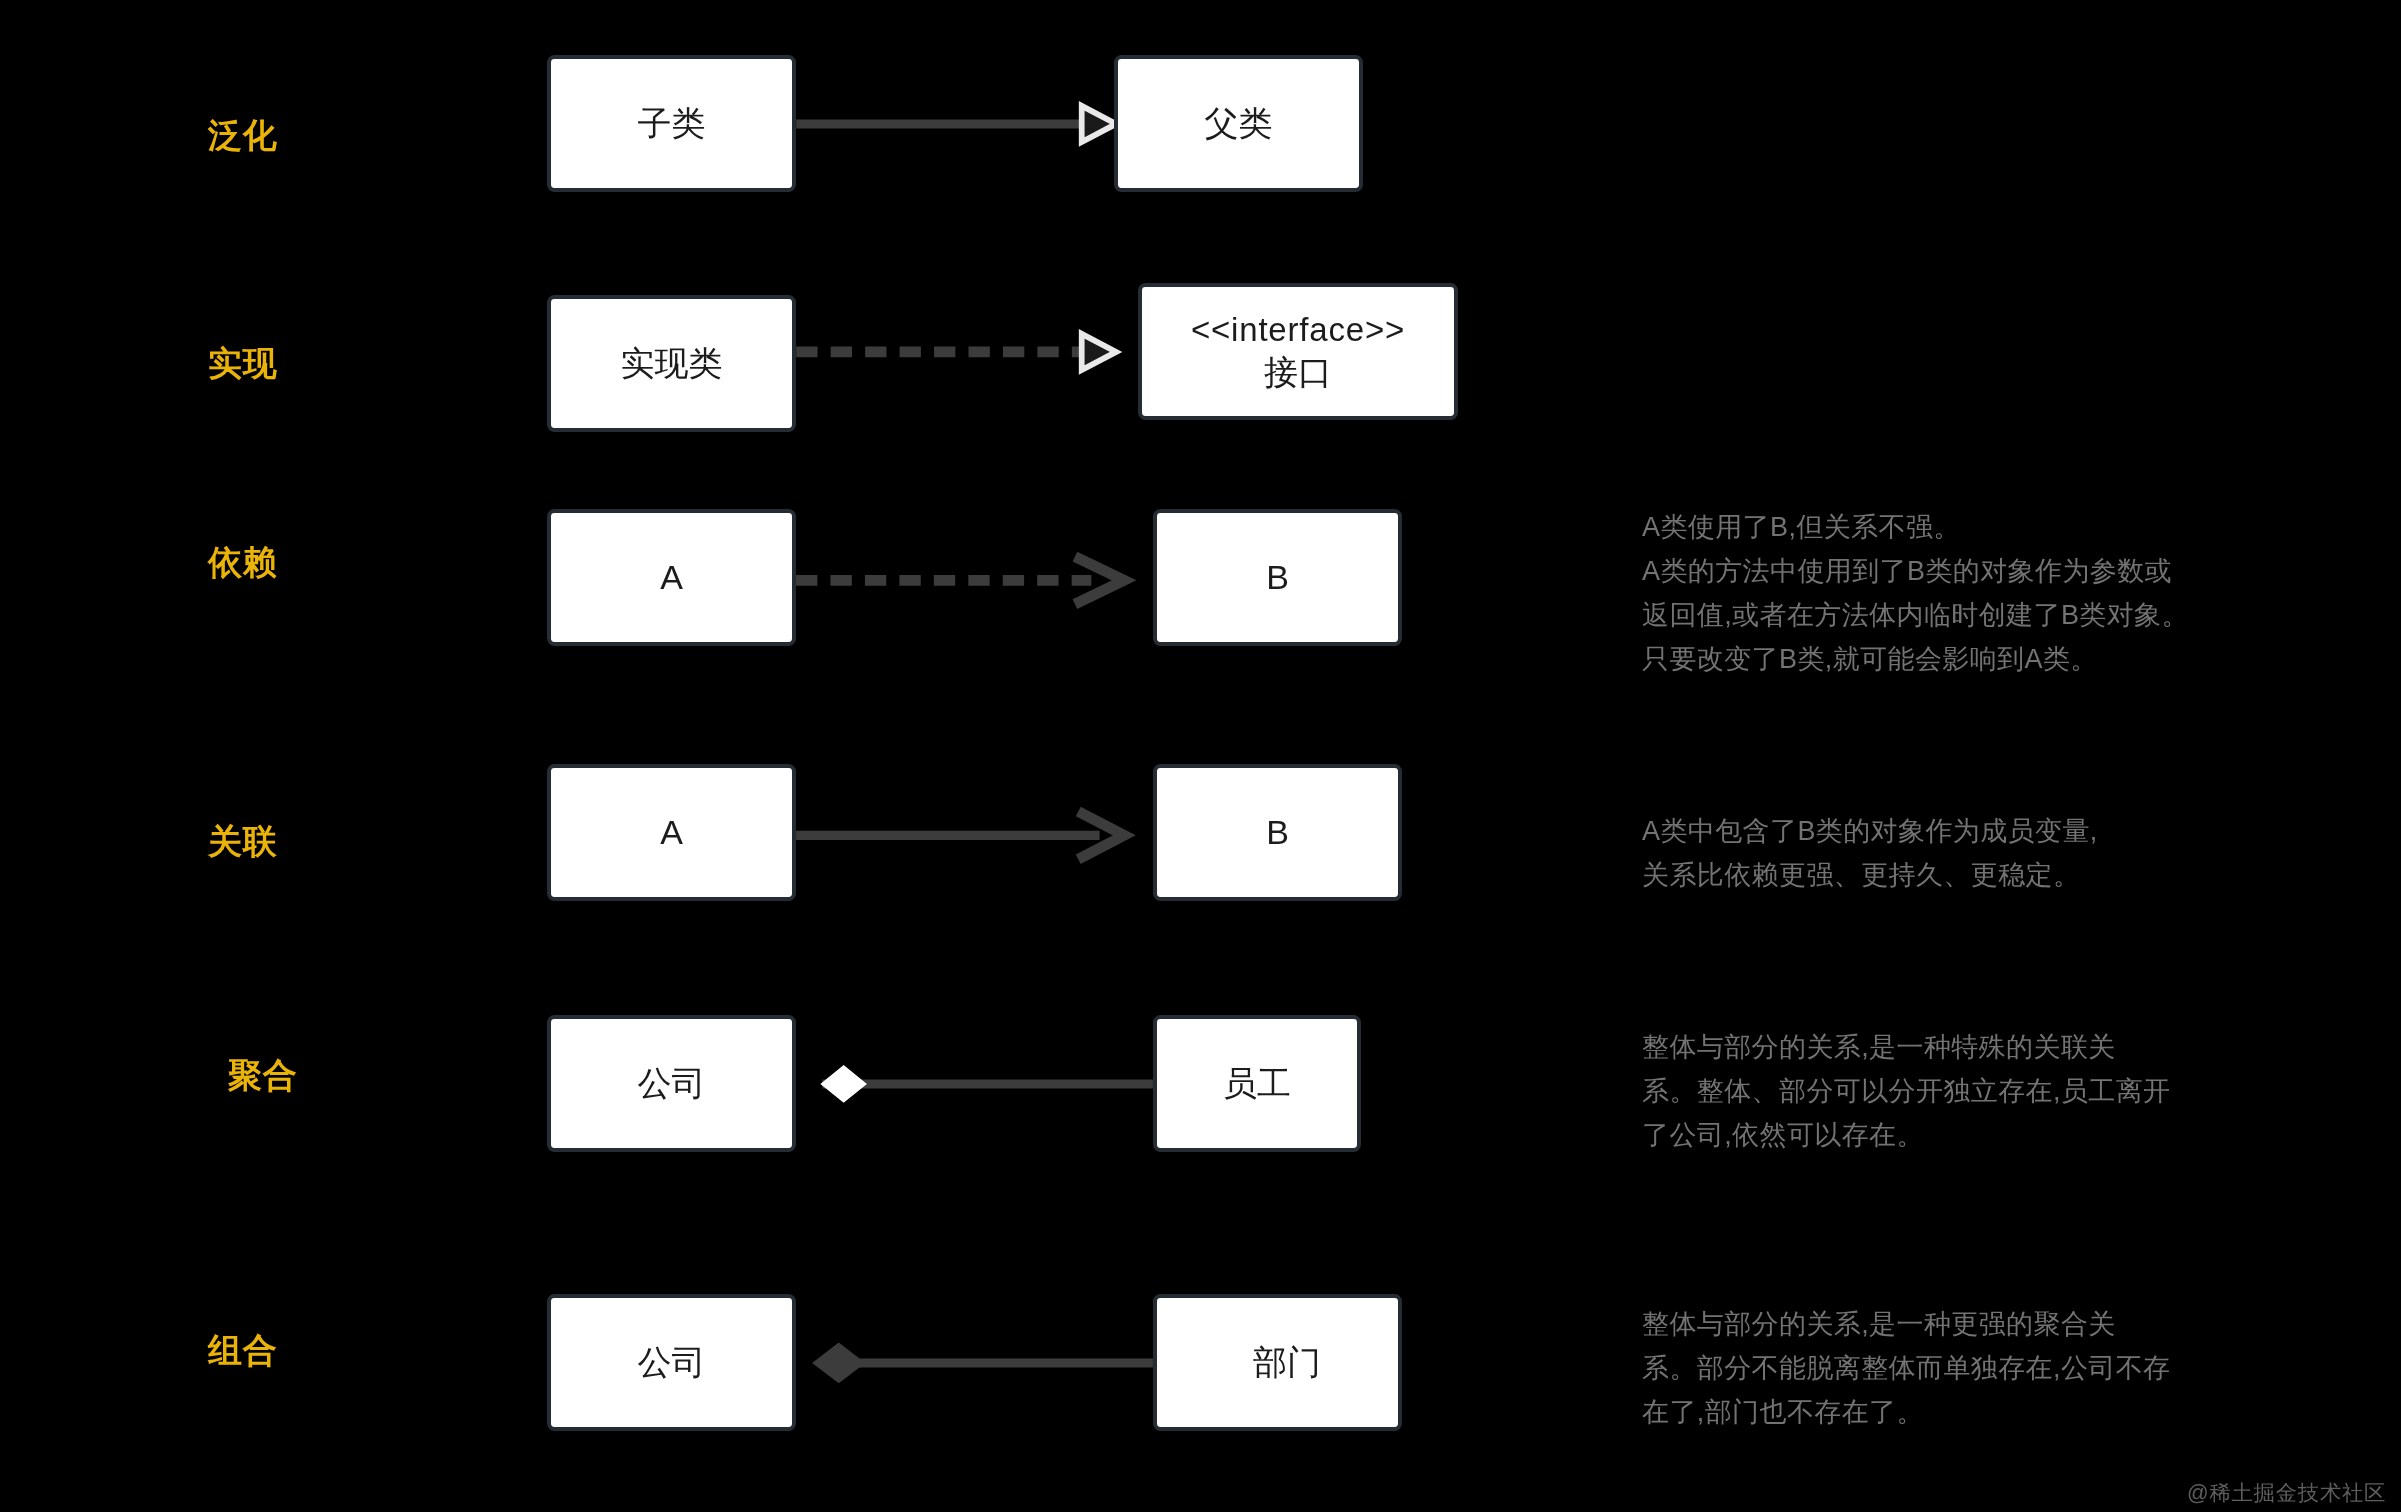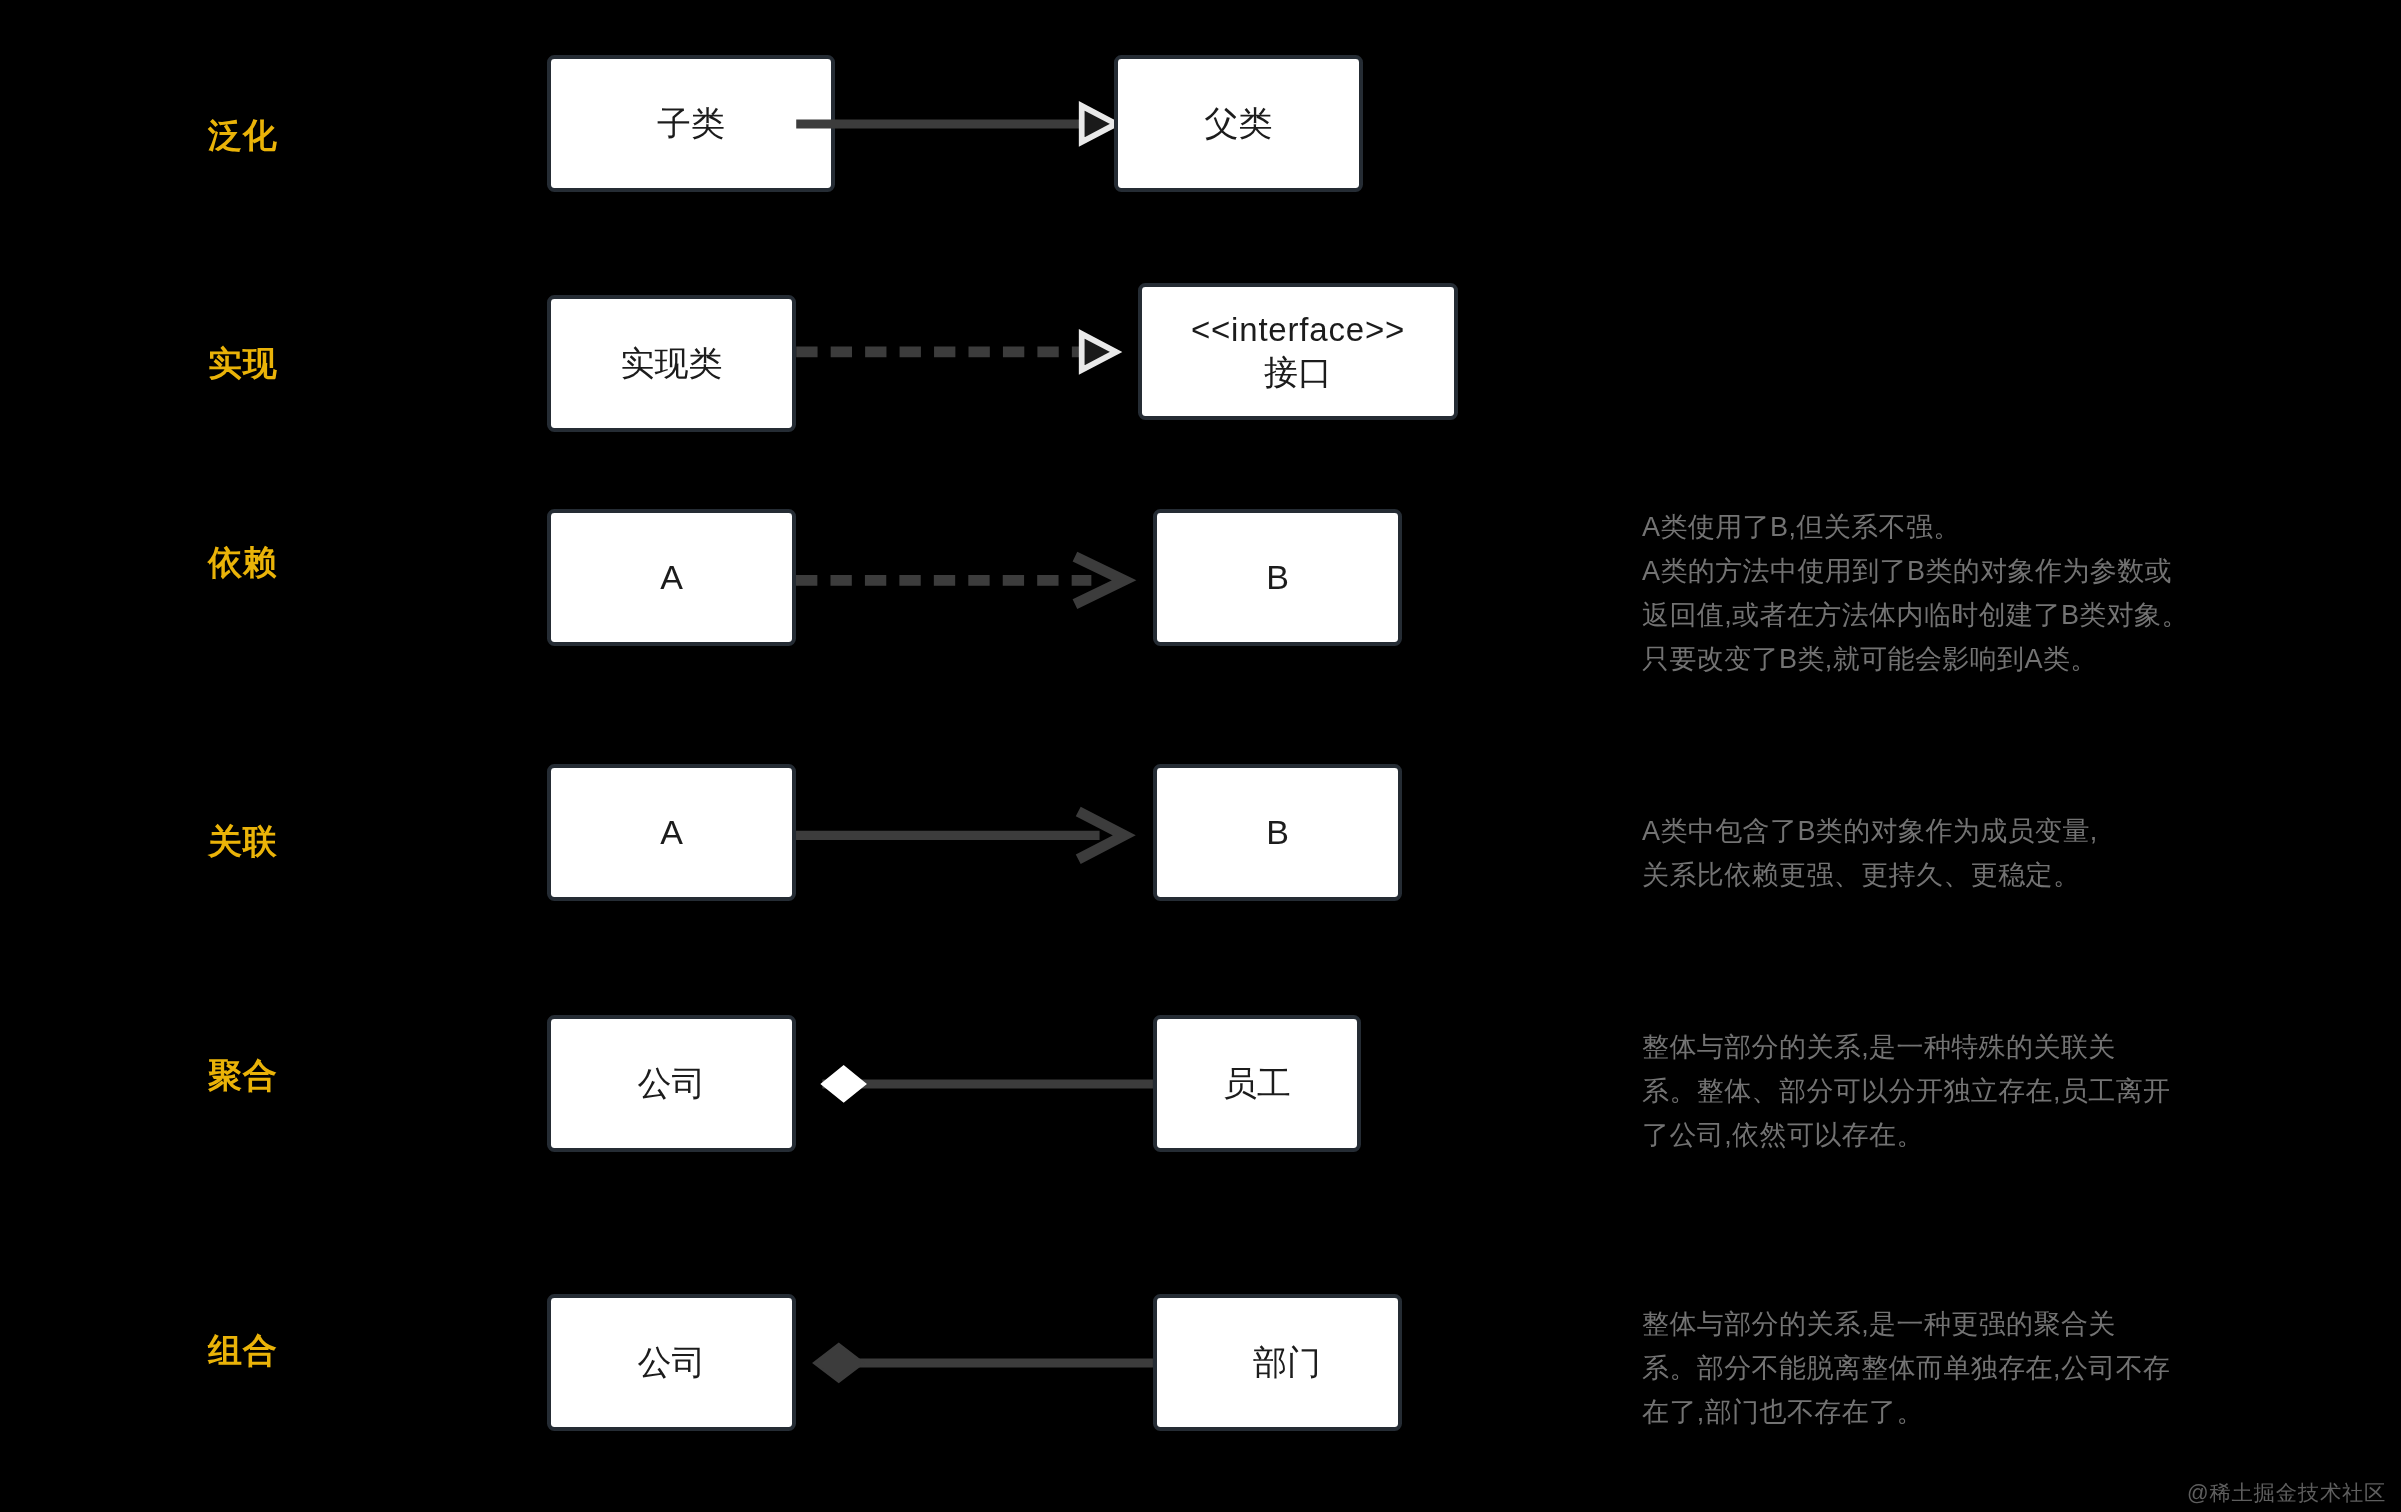--- a/index.html
+++ b/index.html
@@ -104,21 +104,21 @@
   }
 </style>
 </head>
 <body>
 
 <div id="canvas">
 
   <div class="row">
     <div class="cat-label" style="top:115px;">泛化</div>
 
-    <div class="node" style="left:547px; top:55px; width:288px; height:137px;text-align:center;">
+    <div class="node" style="left:547px; top:55px; width:249px; height:137px;text-align:center;">
       <span class="nodename">子类</span>
     </div>
 
     <svg class="connector" style="left:796px; top:55px; width:345px; height:137px;" viewBox="0 0 420 167">
       <line x1="0" y1="84" x2="348" y2="84" stroke="#3c3c3c" stroke-width="11"></line>
       <polygon points="348,62 390,84 348,106" fill="#1a1a1a" stroke="#e9e9e9" stroke-width="7"></polygon>
     </svg>
 
     <div class="node" style="left:1114px; top:55px; width:249px; height:137px;">
       <span class="nodename">父类</span>
@@ -179,21 +179,21 @@
 
     <div class="node" style="left:1153px; top:764px; width:249px; height:137px;">
       <span class="nodename">B</span>
     </div>
 
     <div class="desc" style="top:809px;">A类中包含了B类的对象作为成员变量,
 关系比依赖更强、更持久、更稳定。</div>
   </div>
 
   <div class="row">
-    <div class="cat-label" style="top:1055px;">聚合</div>
+    <div class="cat-label" style="top:1055px;margin-left:20px;">聚合</div>
 
     <div class="node" style="left:547px; top:1015px; width:249px; height:137px;">
       <span class="nodename">公司</span>
     </div>
 
     <svg class="connector" style="left:796px; top:1015px; width:357px; height:137px;" viewBox="0 0 435 167">
       <line x1="32" y1="84" x2="435" y2="84" stroke="#3c3c3c" stroke-width="11"></line>
       <polygon points="32,84 58,63 84,84 58,105" fill="#ffffff" stroke="#ffffff" stroke-width="3"></polygon>
     </svg>
 

